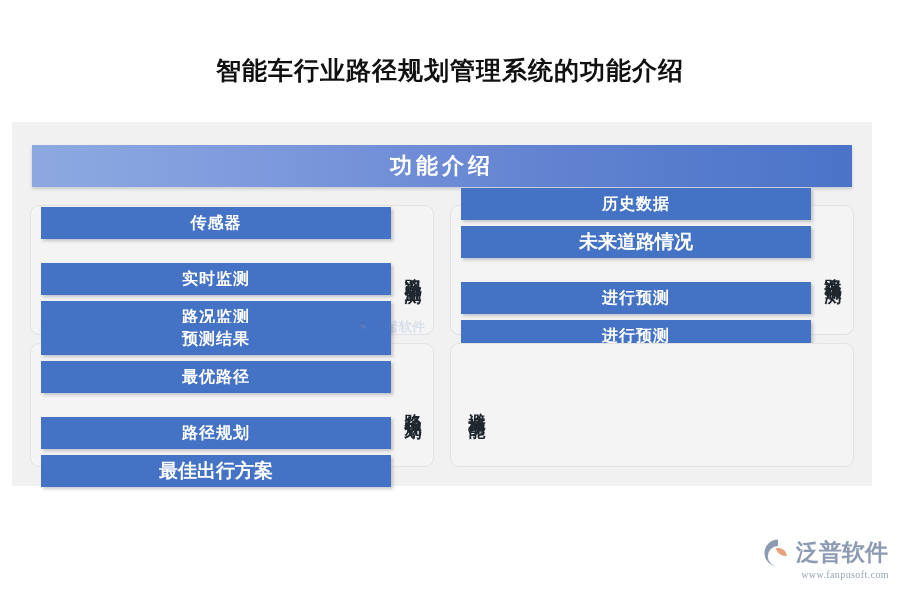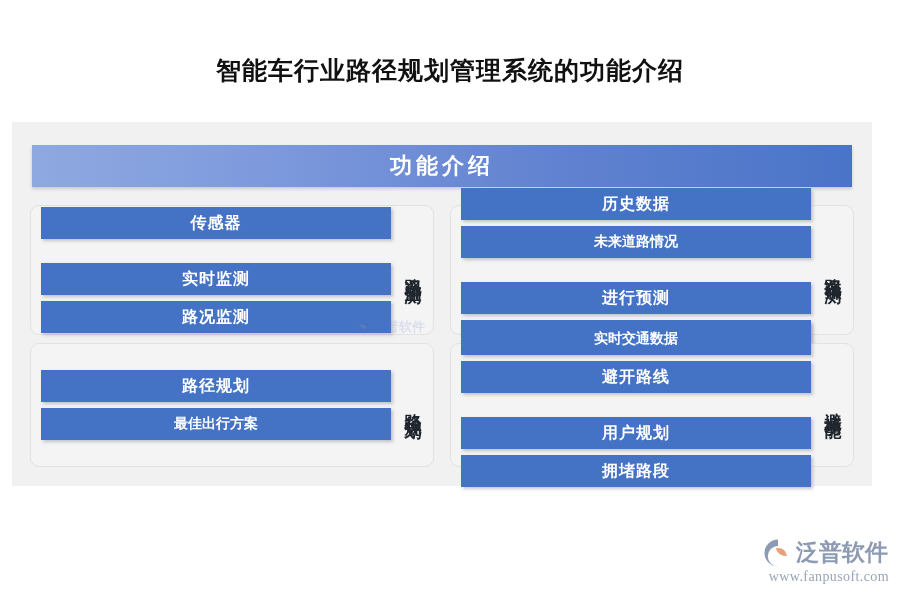--- a/index.html
+++ b/index.html
@@ -111,21 +111,21 @@
     font-weight: bold;
     height: 32px;
     line-height: 32px;
     text-align: center;
     letter-spacing: 1px;
     box-shadow: 2px 2px 3px rgba(150,155,165,0.55);
     white-space: nowrap;
     overflow: hidden;
     font-family: "Liberation Serif", "DejaVu Serif", serif;
   }
-  .chip.tight { letter-spacing: 0px; font-size: 14px; }
+  .chip.tight { letter-spacing: 0px; font-size: 19px; }
 
   .card-label {
     width: 32px;
     flex: 0 0 32px;
     align-self: stretch;
     display: flex;
     align-items: center;
     justify-content: center;
     font-size: 17px;
     font-weight: bold;
@@ -175,21 +175,21 @@
   .logo-mark { width: 30px; height: 30px; flex: 0 0 30px; }
   .logo-word {
     font-size: 23px;
     font-weight: bold;
     color: #8c9ab2;
     letter-spacing: 0px;
     font-family: "Liberation Serif", "DejaVu Serif", serif;
     line-height: 30px;
   }
   .logo-url {
-    font-size: 14px;
+    font-size: 10px;
     color: #9aa5b6;
     letter-spacing: 0.4px;
     text-align: right;
     padding-right: 1px;
     font-family: "Liberation Serif", "DejaVu Serif", serif;
   }
 </style>
 </head>
 <body>
 
@@ -228,38 +228,32 @@
             <div class="chip">进行预测</div>
             <div class="chip">进行预测</div>
           </div>
         </div>
         <div class="card-label">路况预测</div>
       </div>
 
       <div class="card">
         <div class="card-cols">
           <div class="card-col">
+            <div class="chip">预测结果</div>
+            <div class="chip">最优路径</div>
+          </div>
+          <div class="card-col">
             <div class="chip">路径规划</div>
             <div class="chip tight">最佳出行方案</div>
           </div>
         </div>
         <div class="card-label">路径规划</div>
       </div>
 
       <div class="card">
-        <div class="card-cols">
-          <div class="card-col">
-            <div class="chip tight">实时交通数据</div>
-            <div class="chip">避开路线</div>
-          </div>
-          <div class="card-col">
-            <div class="chip">用户规划</div>
-            <div class="chip">拥堵路段</div>
-          </div>
-        </div>
         <div class="card-label">避堵功能</div>
       </div>
 
     </div>
   </div>
 
   <div id="watermark">
     <svg width="18" height="18" viewBox="0 0 30 30">
       <path d="M15 2 A13 13 0 1 0 15 28 A10 10 0 1 1 15 8 Z" fill="#5b7bbd"></path>
       <path d="M13 11 q9 -1 11 7 q-7 1 -11 -7 Z" fill="#e8a07a"></path>

